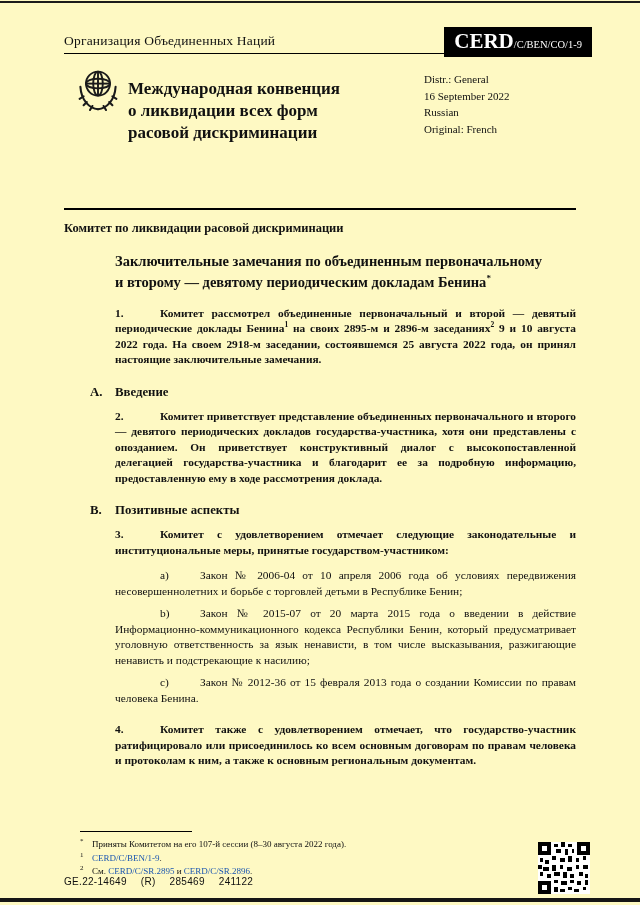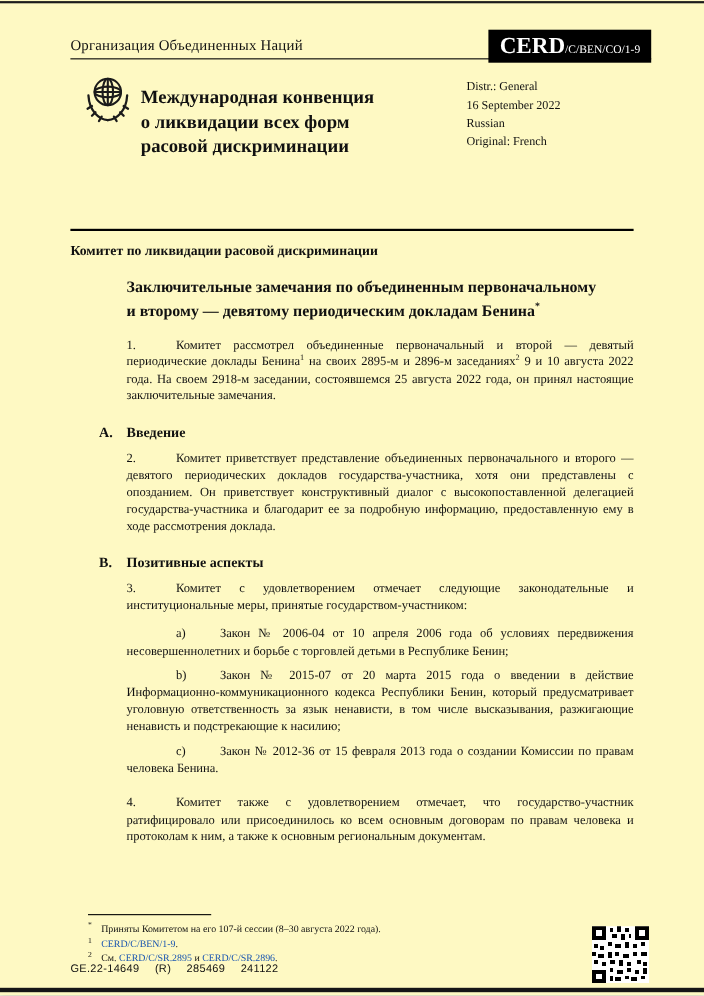--- a/index.html
+++ b/index.html
@@ -29,21 +29,21 @@
   .rule-thick{position:absolute;top:208px;left:64px;right:64px;height:2px;background:#000;}
   .committee{position:absolute;top:221px;left:64px;font-size:12.5px;font-weight:bold;}
 
   
   .content{position:absolute;top:252px;left:90px;width:486px;}
   .doc-title{
     margin:0 0 14px 25px;width:438px;font-size:14.5px;font-weight:bold;line-height:1.35;
   }
   .doc-title sup{font-size:9px;}
   p.para{
-    margin:0 0 10px 25px;font-size:11.4px;line-height:1.36;text-align:justify;
+    margin:0 0 10px 25px;font-size:11.4px;line-height:1.36;text-align:justify;font-weight:bold;
   }
   .pnum{display:inline-block;width:45px;}
   sup.fnref{font-size:7.5px;vertical-align:super;line-height:0;}
   .sec-head{display:flex;margin:17px 0 9px 0;font-size:12.8px;font-weight:bold;}
   .sec-letter{width:25px;flex:0 0 25px;}
   p.item{
     margin:0 0 7px 25px;font-size:11.4px;line-height:1.36;text-align:justify;text-indent:45px;
   }
   .inum{display:inline-block;width:40px;text-indent:0;}
 

